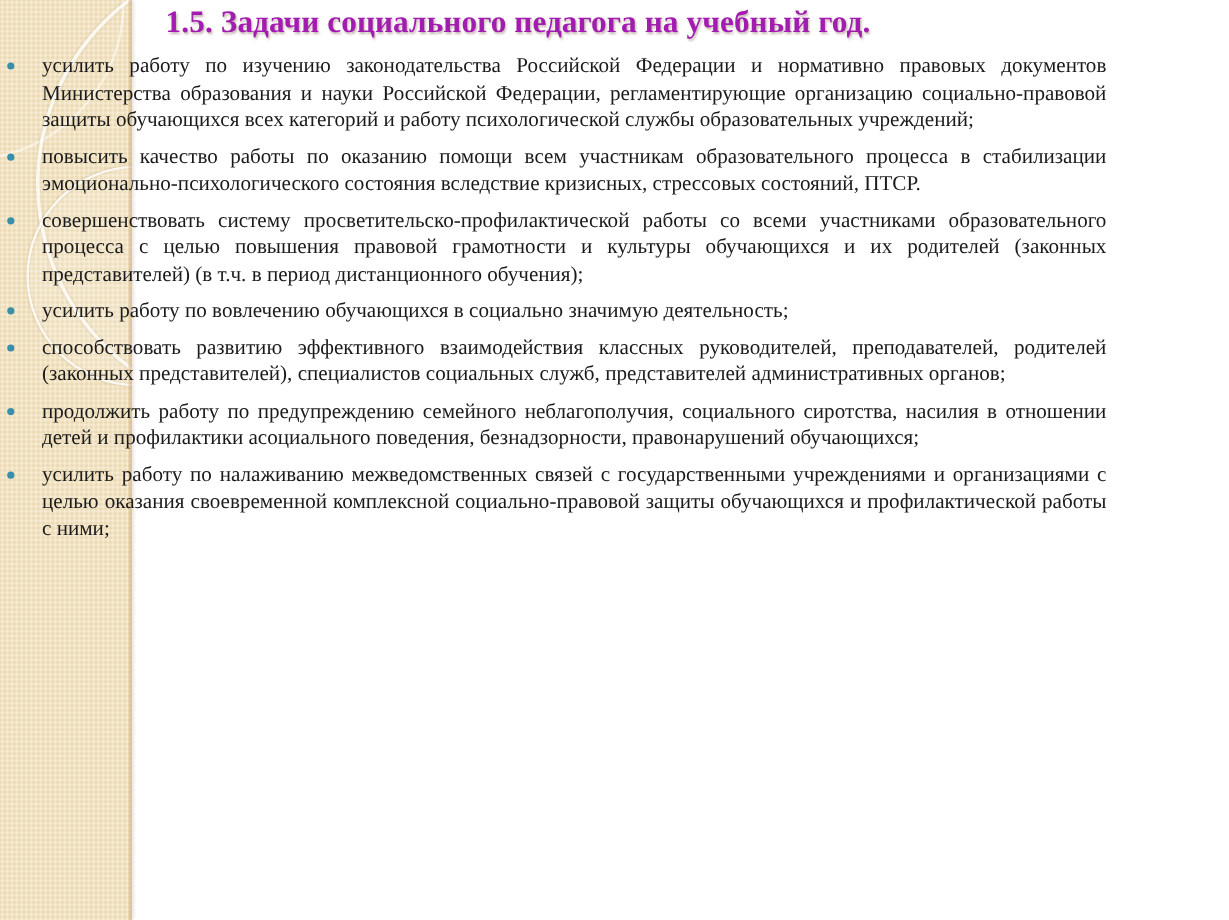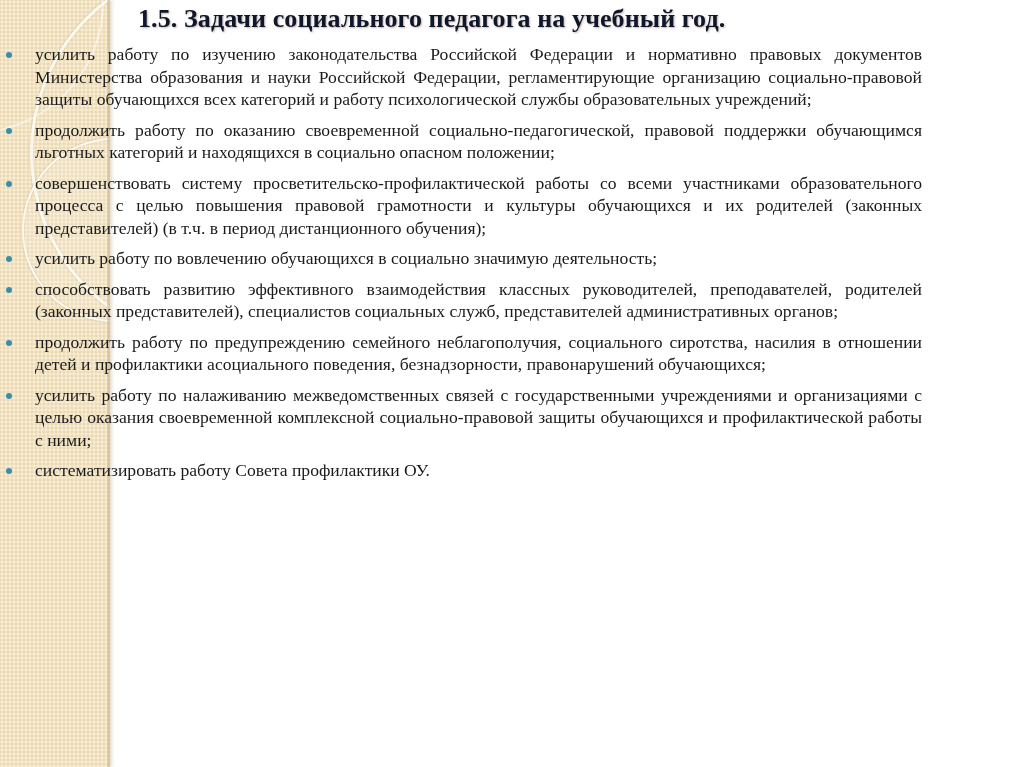--- a/index.html
+++ b/index.html
@@ -66,21 +66,21 @@
     border-radius: 50%;
     border: 2px solid rgba(255,255,255,0.5);
   }
   .title {
     position: absolute;
     left: 138px;
     top: 4px;
     margin: 0;
     font-size: 26px;
     font-weight: bold;
-    color: #0f172a;
+    color: #a21caf;
     text-shadow: 1px 1px 2px rgba(90,40,30,0.35);
     white-space: nowrap;
     letter-spacing: 0.1px;
   }
   .list {
     position: absolute;
     left: 0;
     top: 43px;
     width: 932px;
     margin: 0;
@@ -122,21 +122,21 @@
 
 <h1 class="title">1.5.  Задачи социального педагога на учебный год.</h1>
 
 <ul class="list">
   <li class="item">
     <span class="bullet"></span>
     <span class="item-text">усилить работу по изучению законодательства Российской Федерации и нормативно правовых документов Министерства образования и науки  Российской Федерации, регламентирующие организацию социально-правовой защиты обучающихся всех категорий и работу психологической службы образовательных учреждений;</span>
   </li>
   <li class="item">
     <span class="bullet"></span>
-    <span class="item-text">продолжить работу по оказанию своевременной социально-педагогической, правовой поддержки обучающимся льготных категорий и находящихся в социально опасном положении;</span>
+    <span class="item-text">повысить качество работы по оказанию помощи всем участникам образовательного процесса в стабилизации эмоционально-психологического состояния вследствие кризисных, стрессовых состояний, ПТСР.</span>
   </li>
   <li class="item">
     <span class="bullet"></span>
     <span class="item-text">совершенствовать систему просветительско-профилактической работы со всеми участниками образовательного процесса с целью повышения правовой грамотности и культуры обучающихся и их родителей (законных представителей) (в т.ч. в период дистанционного обучения);</span>
   </li>
   <li class="item">
     <span class="bullet"></span>
     <span class="item-text">усилить работу по вовлечению  обучающихся в социально значимую деятельность;</span>
   </li>
   <li class="item">
@@ -144,17 +144,13 @@
     <span class="item-text">способствовать  развитию эффективного взаимодействия классных руководителей, преподавателей, родителей (законных представителей), специалистов социальных служб, представителей административных органов;</span>
   </li>
   <li class="item">
     <span class="bullet"></span>
     <span class="item-text">продолжить работу по предупреждению семейного неблагополучия, социального сиротства, насилия в отношении детей и профилактики асоциального поведения, безнадзорности, правонарушений обучающихся;</span>
   </li>
   <li class="item">
     <span class="bullet"></span>
     <span class="item-text">усилить работу по налаживанию межведомственных связей с государственными учреждениями и организациями с целью оказания своевременной комплексной социально-правовой защиты обучающихся и профилактической работы с ними;</span>
   </li>
-  <li class="item">
-    <span class="bullet"></span>
-    <span class="item-text">систематизировать работу Совета профилактики ОУ.</span>
-  </li>
 </ul>
 
 </body></html>

